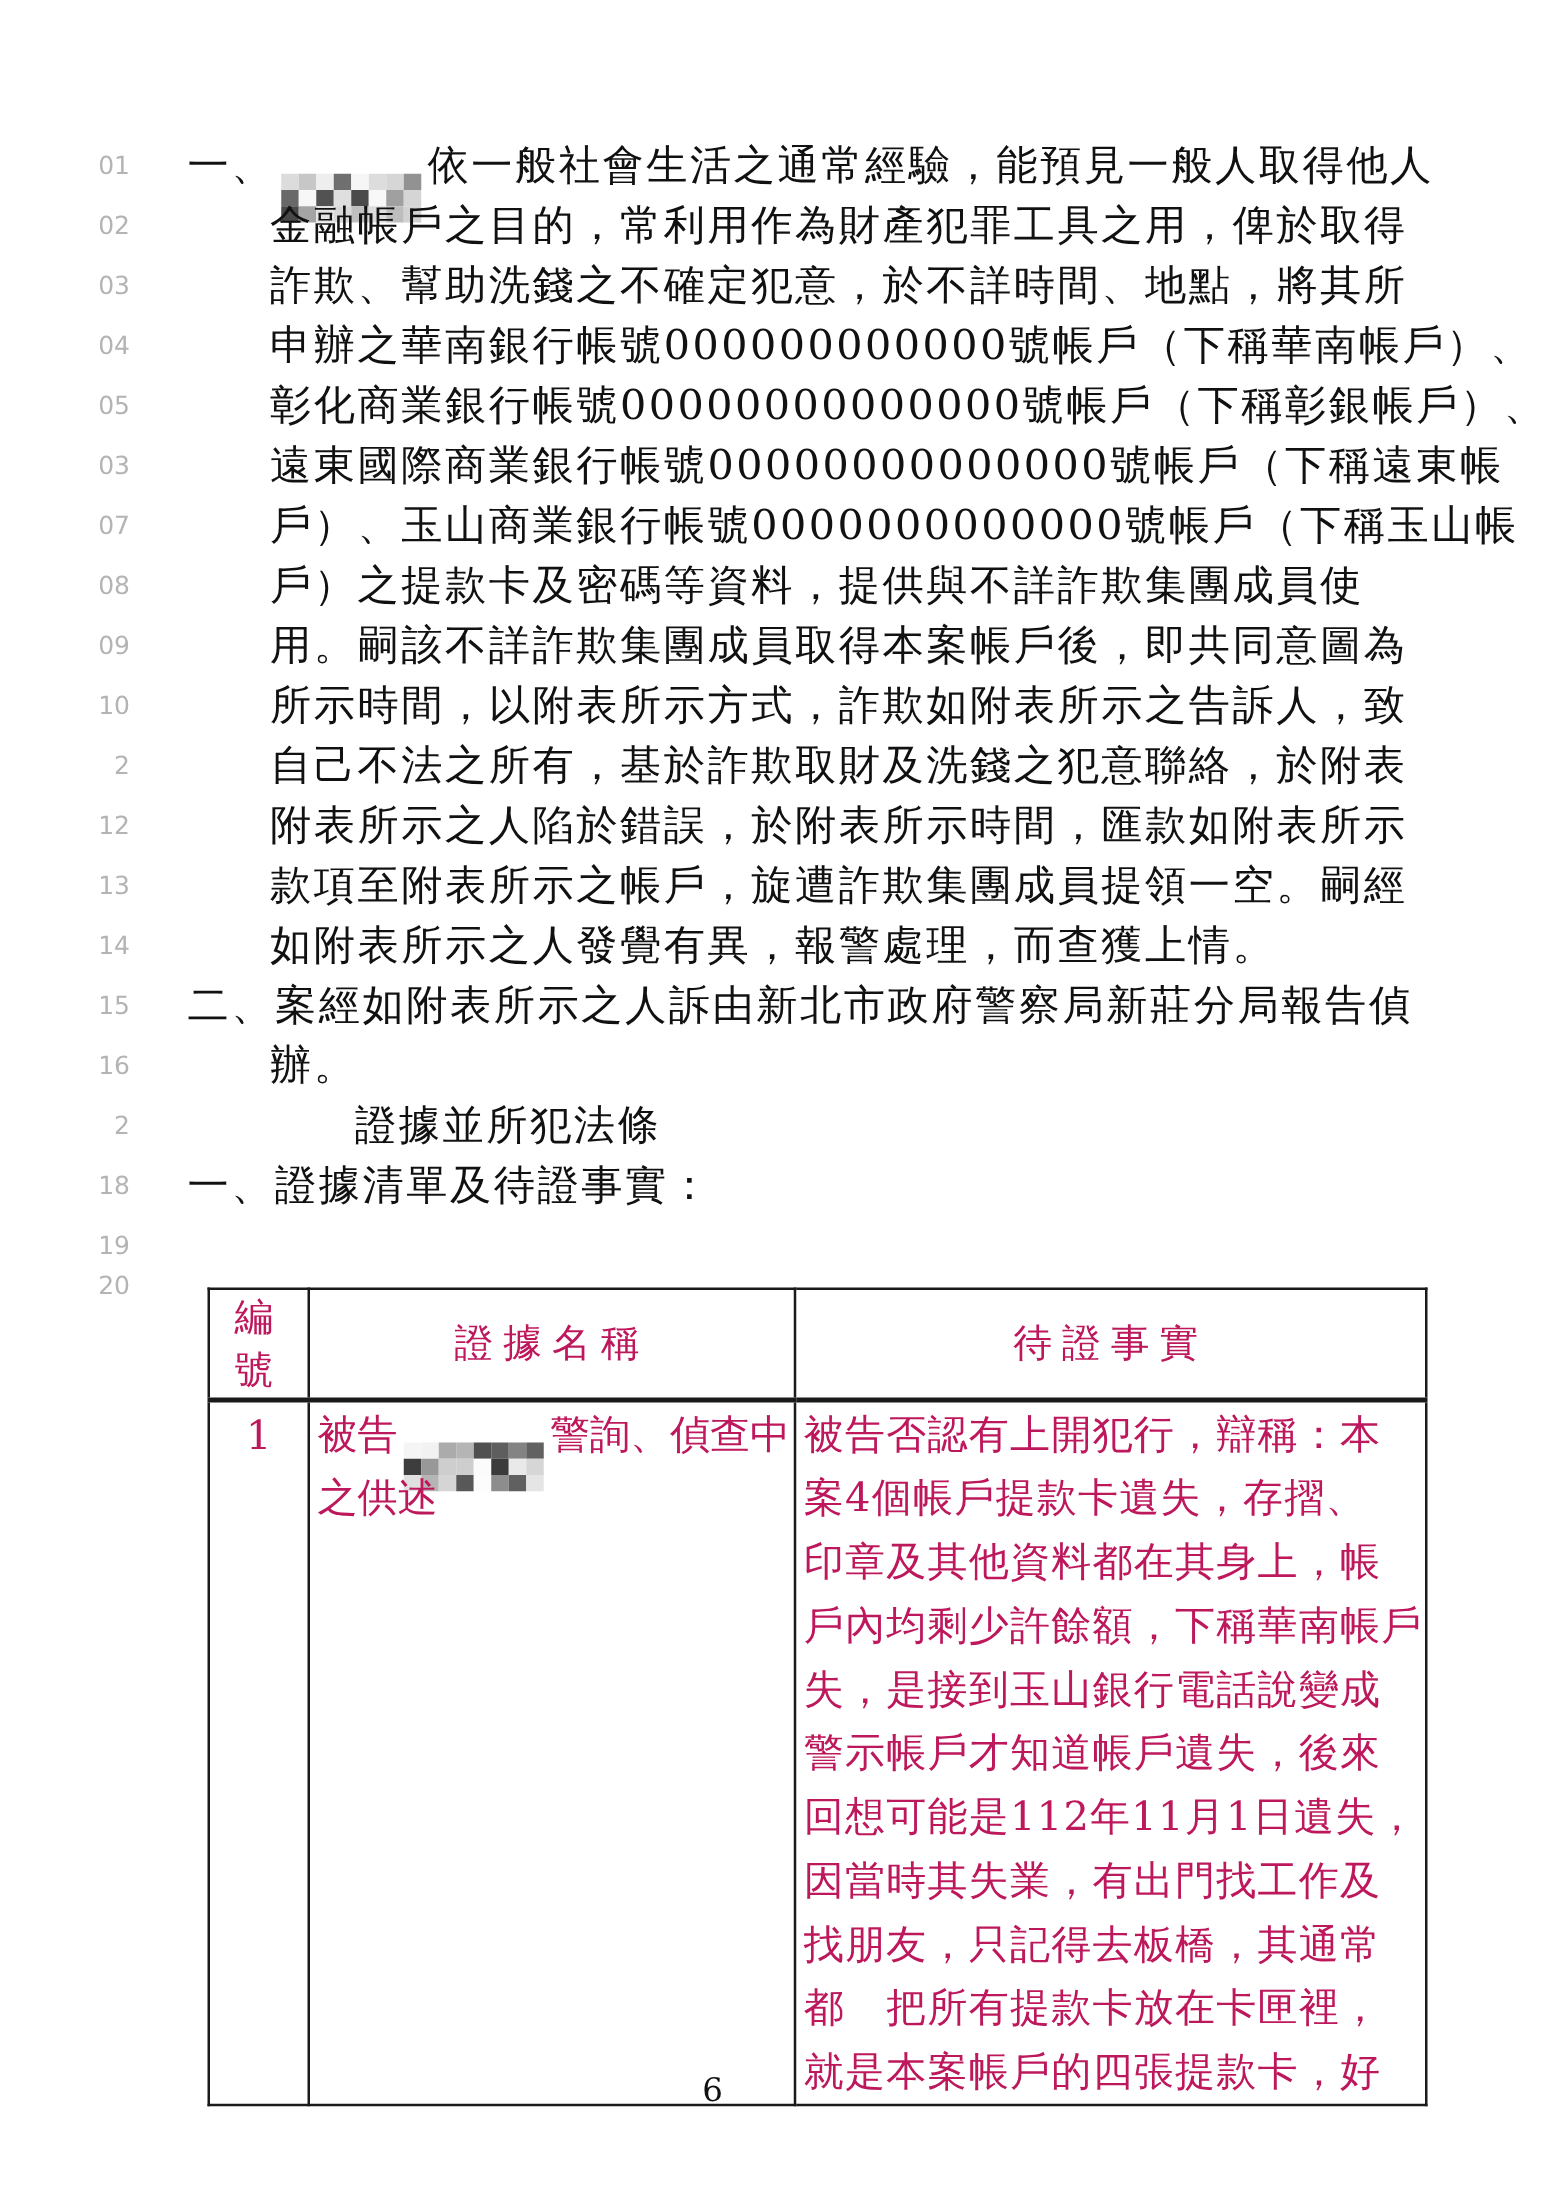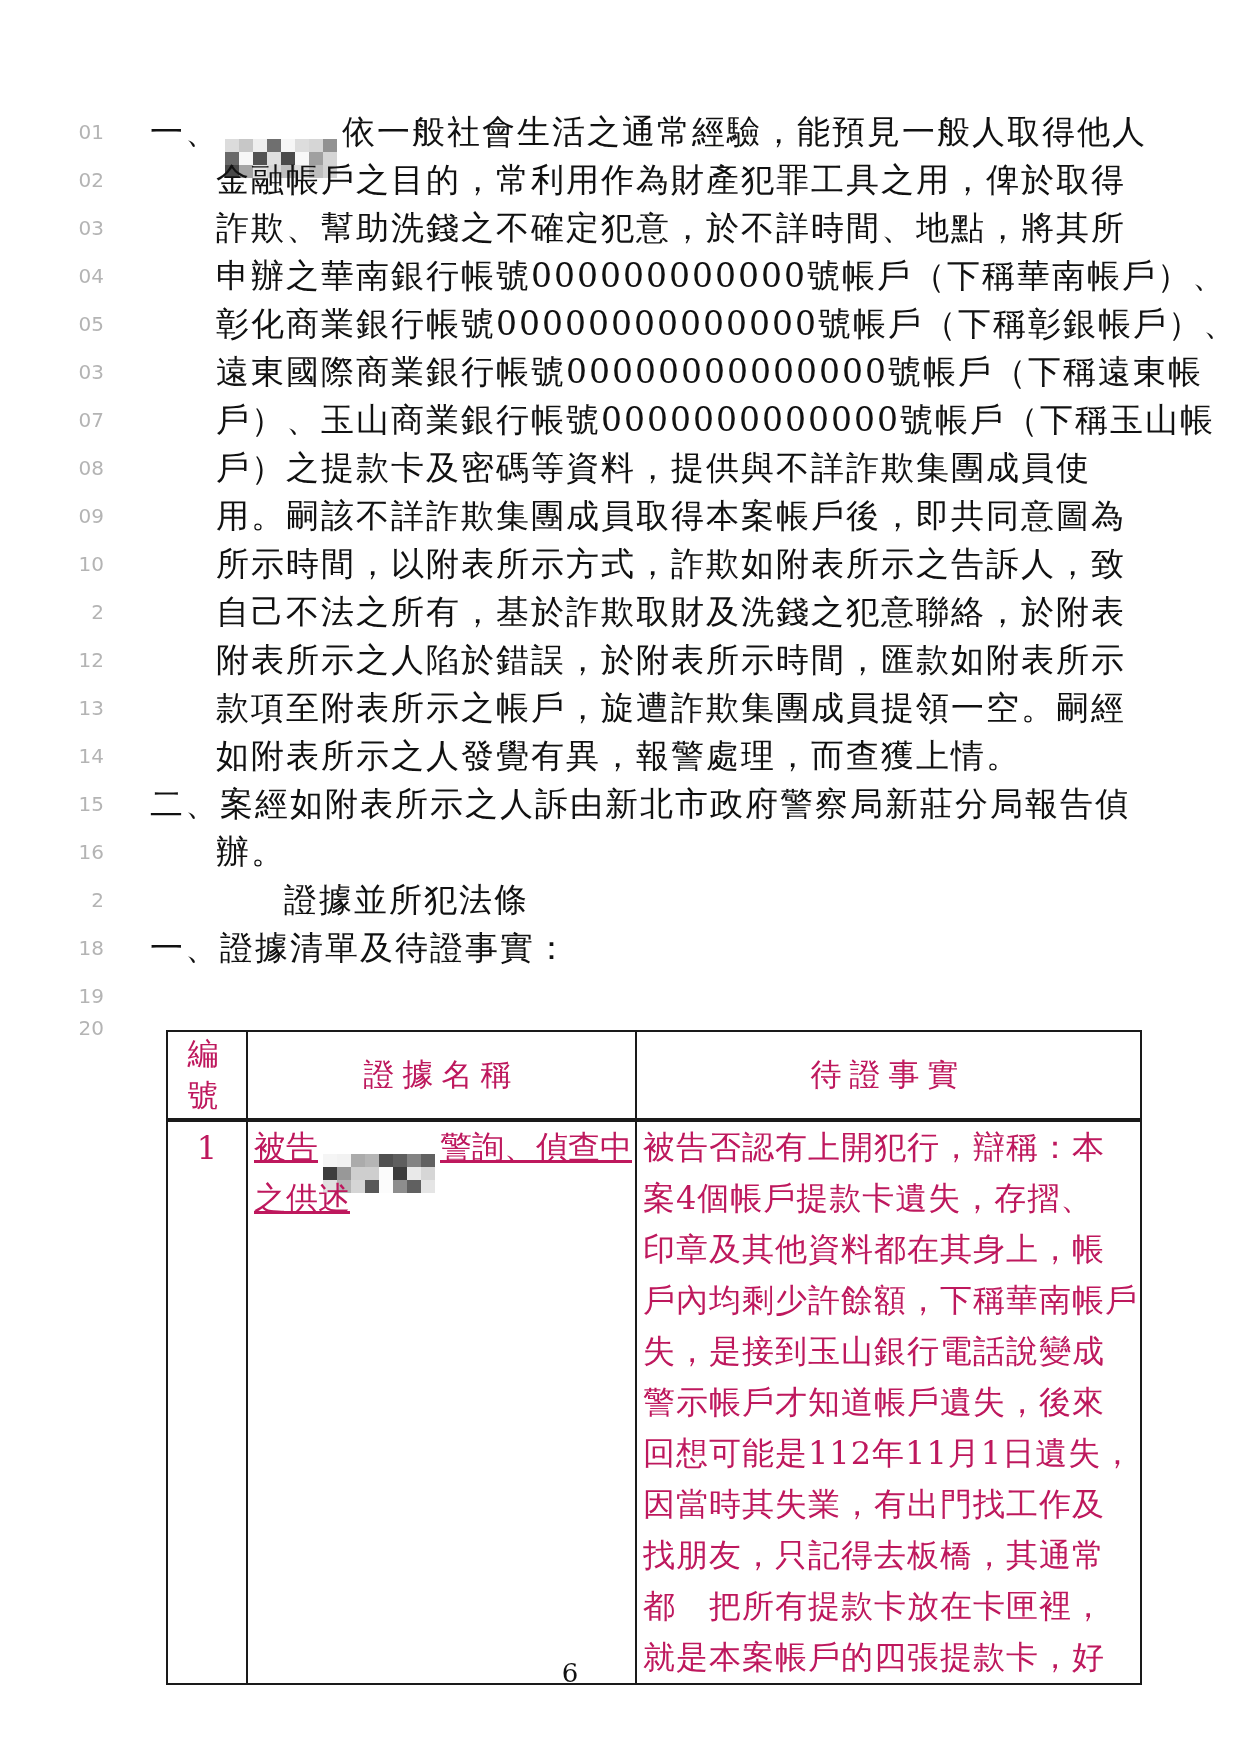--- a/index.html
+++ b/index.html
@@ -41,21 +41,21 @@
     border-collapse:collapse;table-layout:fixed;
     font-family:"DejaVu Serif","Liberation Serif",serif;color:#be185d;margin-left:16px;
   }
   .etable th,.etable td{border:2px solid #1a1a1a;}
   .etable thead th{
     height:50px;font-size:31px;font-weight:normal;letter-spacing:8px;
     border-bottom:4px solid #1a1a1a;text-align:center;
   }
   .etable tbody td{height:558px;vertical-align:top;font-size:32px;}
   .cnum{text-align:center;}
-  .cname{padding:0 2px 0 6px;text-decoration:underline;}
+  .cname{padding:0 2px 0 6px;}
   .cfacts{padding:0 2px 0 6px;letter-spacing:1px;}
   .tline{height:51px;line-height:51px;white-space:nowrap;}
   
   .pagenum{
     position:absolute;left:535px;top:1658px;width:70px;text-align:center;
     font-size:26px;color:#111;
   }
 </style>
 </head>
 <body>

